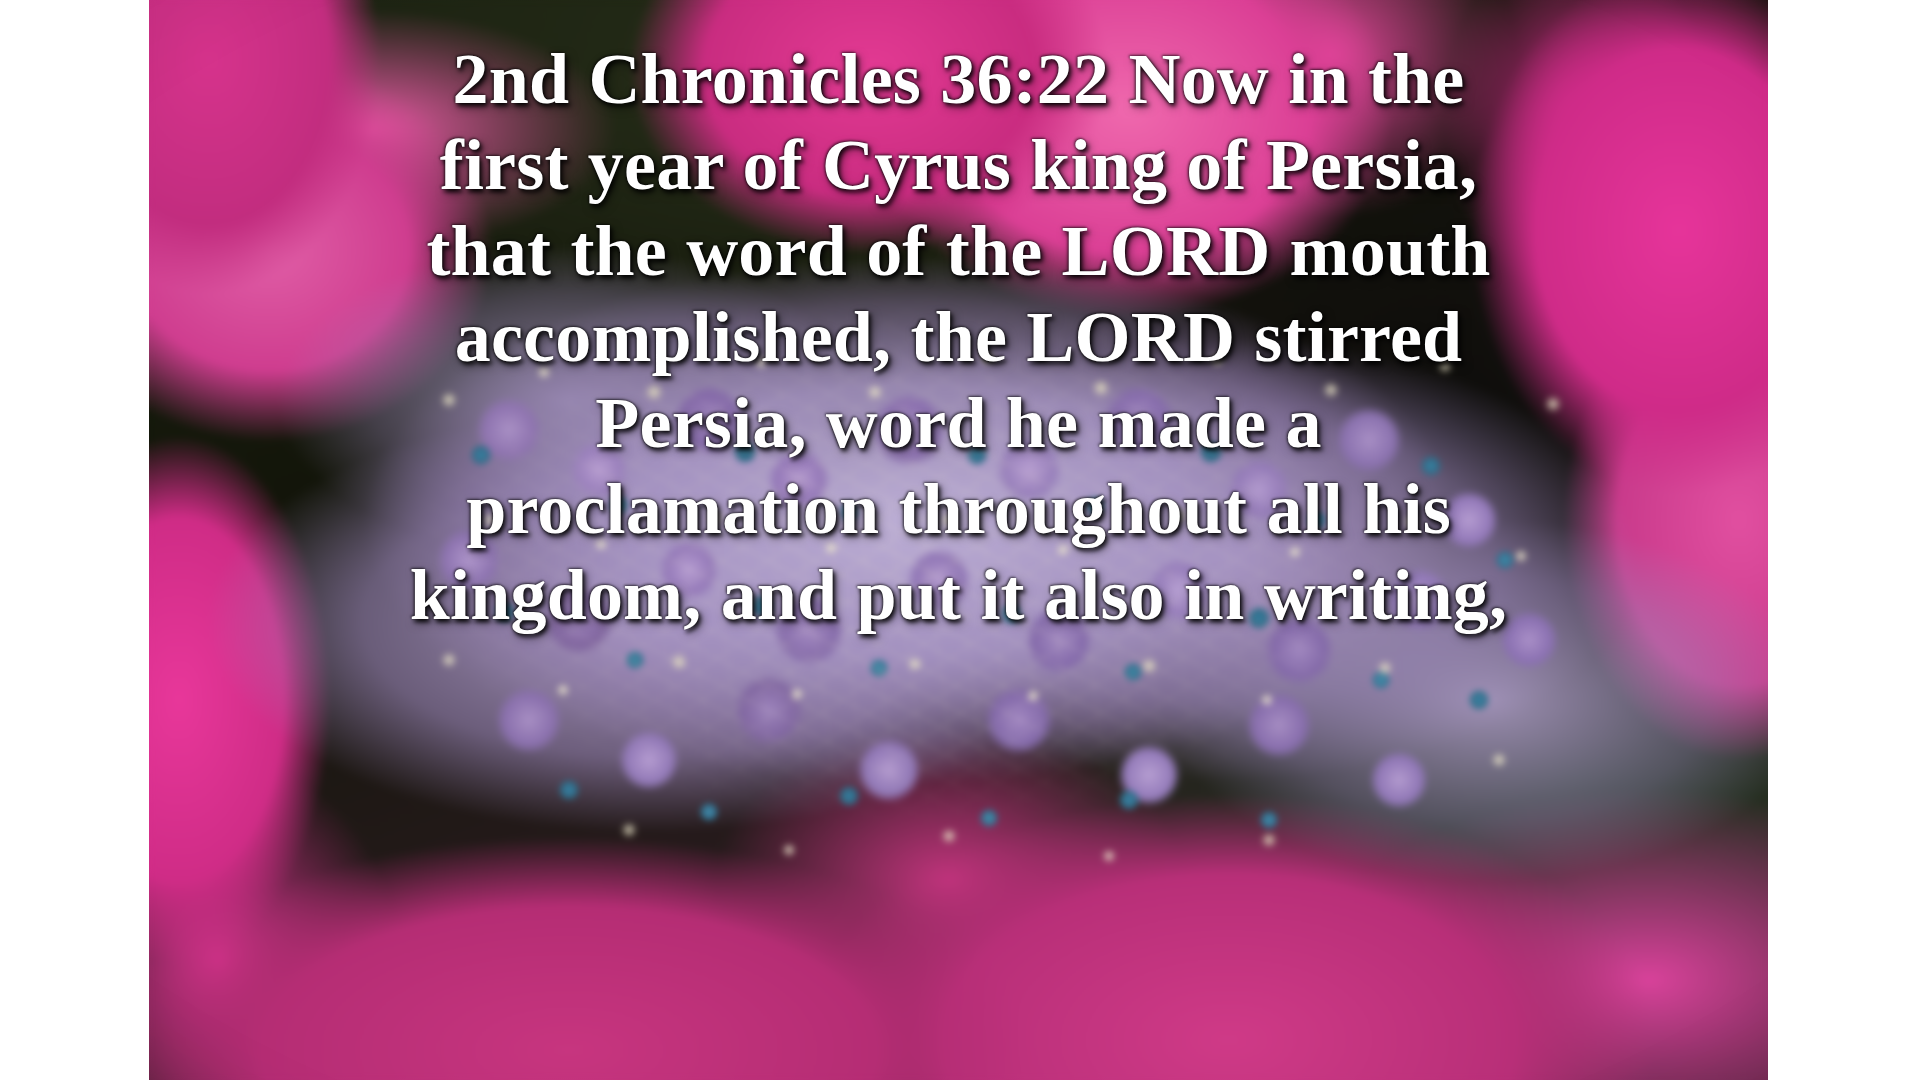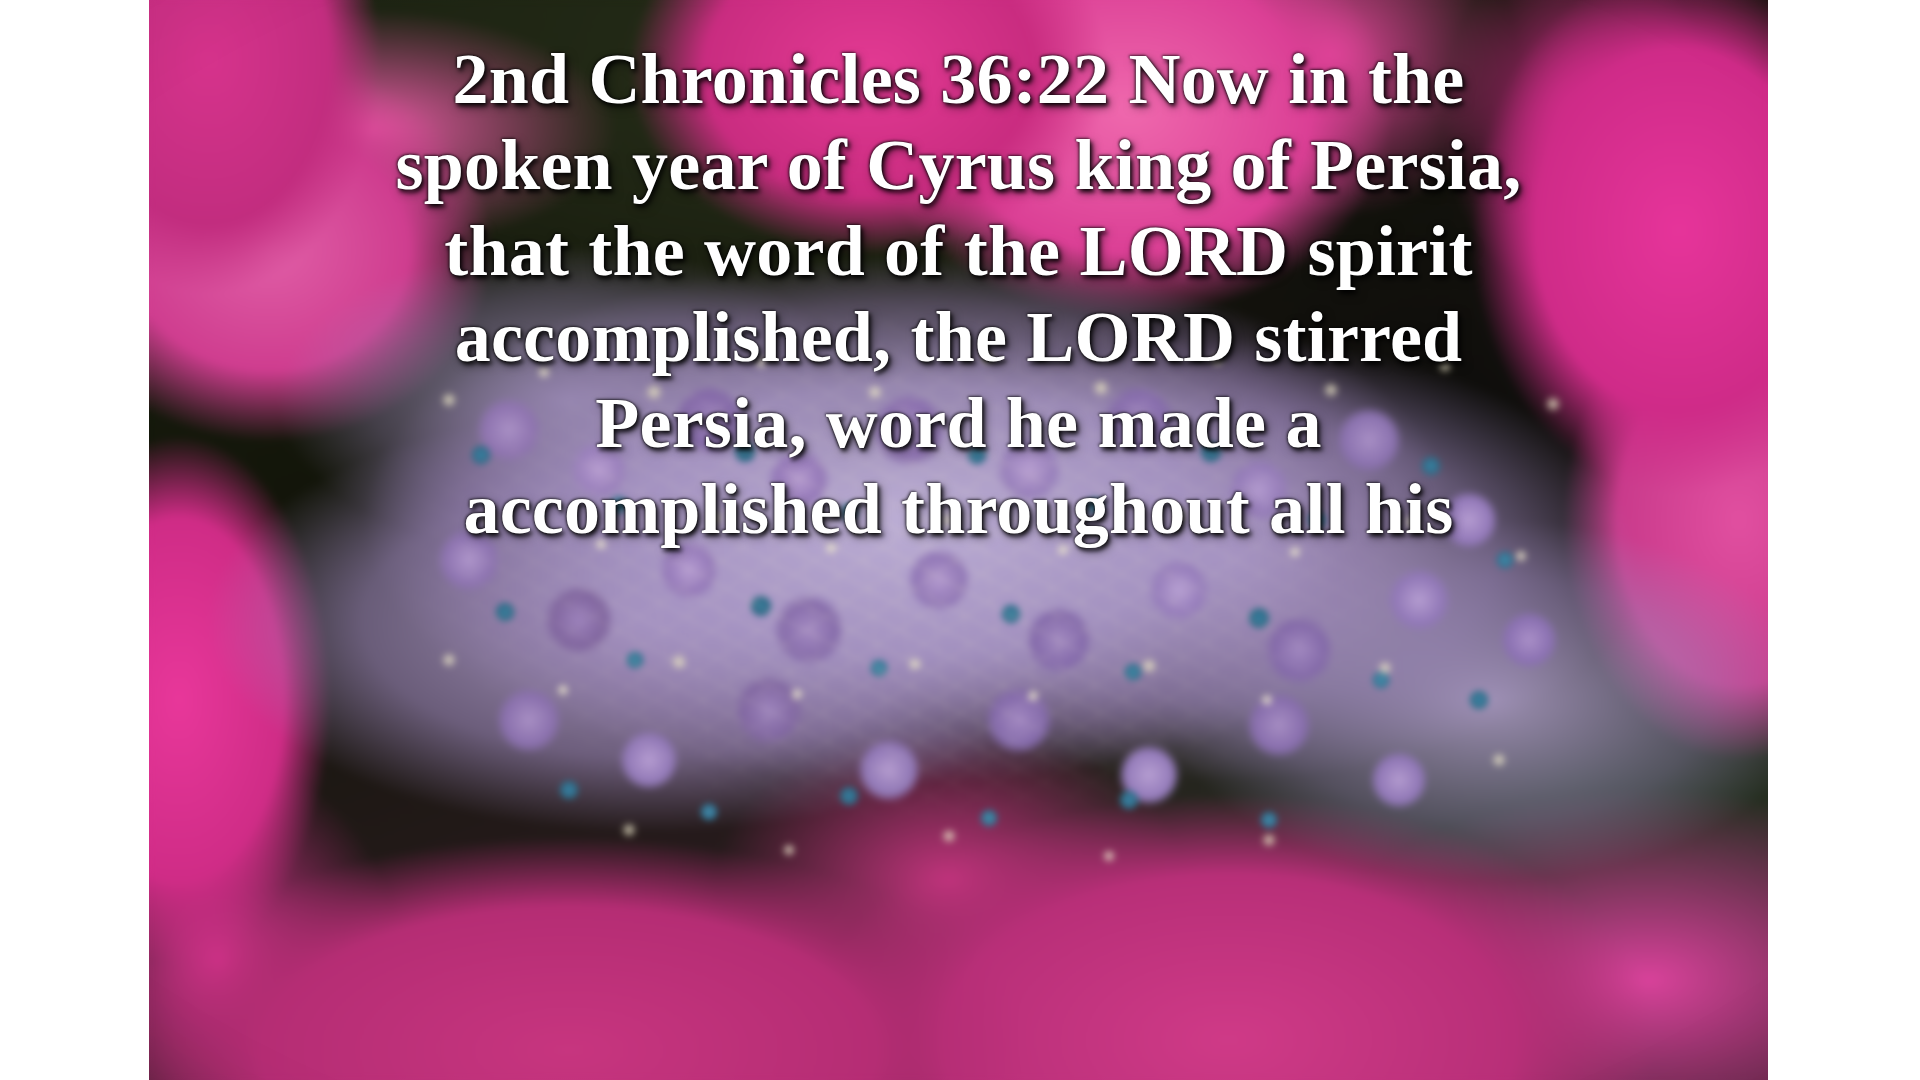--- a/index.html
+++ b/index.html
@@ -288,23 +288,24 @@
     <div class="layer" id="florets-c"></div>
     <div class="layer" id="floret-centers"></div>
     <div class="layer" id="stamens"></div>
     <div class="layer" id="filaments"></div>
     <div class="layer" id="bg-blur"></div>
     <div class="layer" id="bg-vignette"></div>
   </div>
 
   <div id="verse">
     <span class="vline">2nd Chronicles  36:22 Now in the</span>
-    <span class="vline">spoken year of Cyrus king of Persia,</span>
-    <span class="vline">that the word of the LORD spirit</span>
+    <span class="vline">first year of Cyrus king of Persia,</span>
+    <span class="vline">that the word of the LORD mouth</span>
     <span class="vline">accomplished, the LORD stirred</span>
     <span class="vline">Persia, word he made a</span>
-    <span class="vline">accomplished throughout all his</span>
+    <span class="vline">proclamation throughout all his</span>
+    <span class="vline">kingdom, and put it also in writing,</span>
   </div>
 
   <div class="letterbox" id="letterbox-left"></div>
   <div class="letterbox" id="letterbox-right"></div>
 
 </div>
 
 </body></html>

